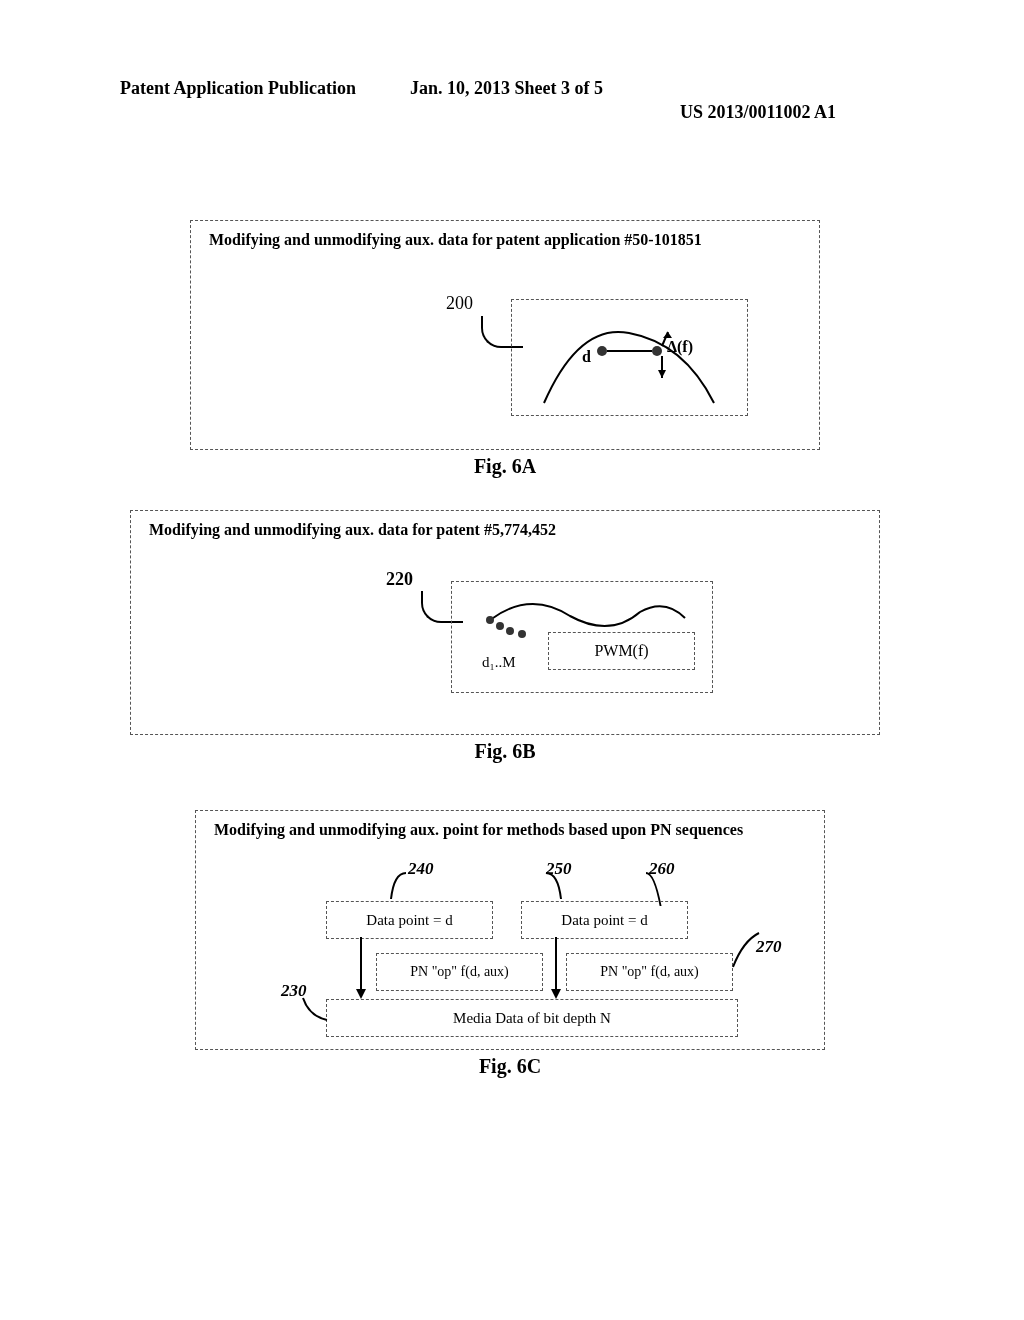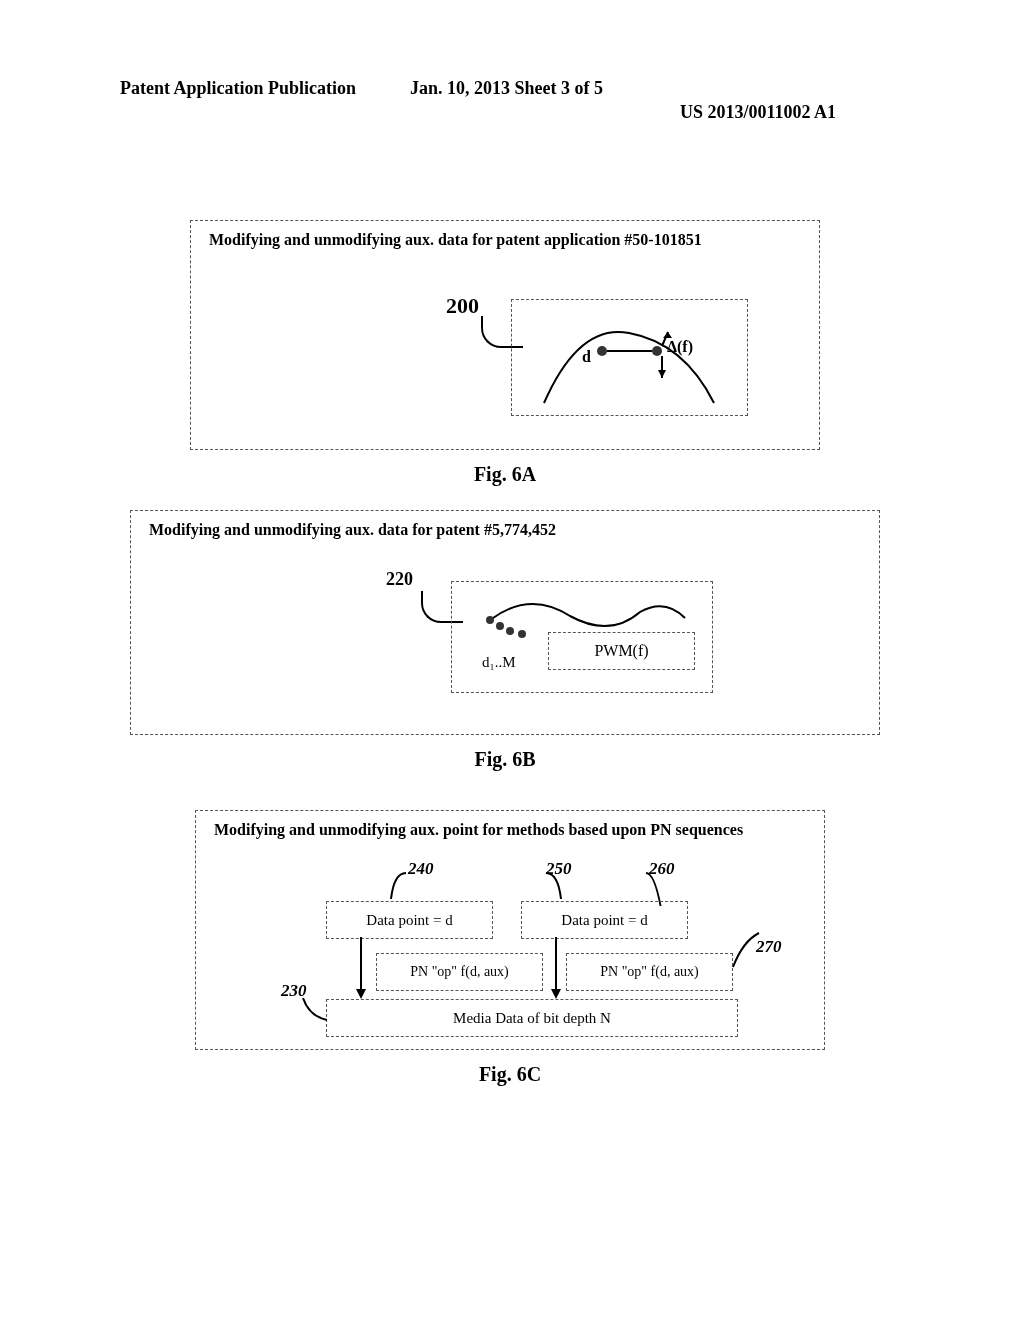--- a/index.html
+++ b/index.html
@@ -39,38 +39,37 @@
     top: 10px;
     font-size: 16px;
     font-weight: bold;
   }
   .caption {
     position: absolute;
     width: 100%;
     text-align: center;
     font-size: 20px;
     font-weight: bold;
-    margin-top: 8px;
   }
 
   
   #box6a { left: 190px; top: 220px; width: 630px; height: 230px; }
   #cap6a { left: 190px; top: 455px; width: 630px; }
 
   
   .inner6a {
     position: absolute;
     left: 320px; top: 78px;
     width: 235px; height: 115px;
     border: 1px dashed #555;
   }
   .label200 {
     position: absolute;
     left: 255px; top: 72px;
-    font-size: 22px; font-weight: bold;
+    font-size: 18px; font-weight: normal;
   }
   .lead200 {
     position: absolute;
     left: 290px; top: 95px;
     width: 40px; height: 30px;
     border-left: 2px solid #000;
     border-bottom: 2px solid #000;
     border-bottom-left-radius: 20px;
   }
   .curve6a {

